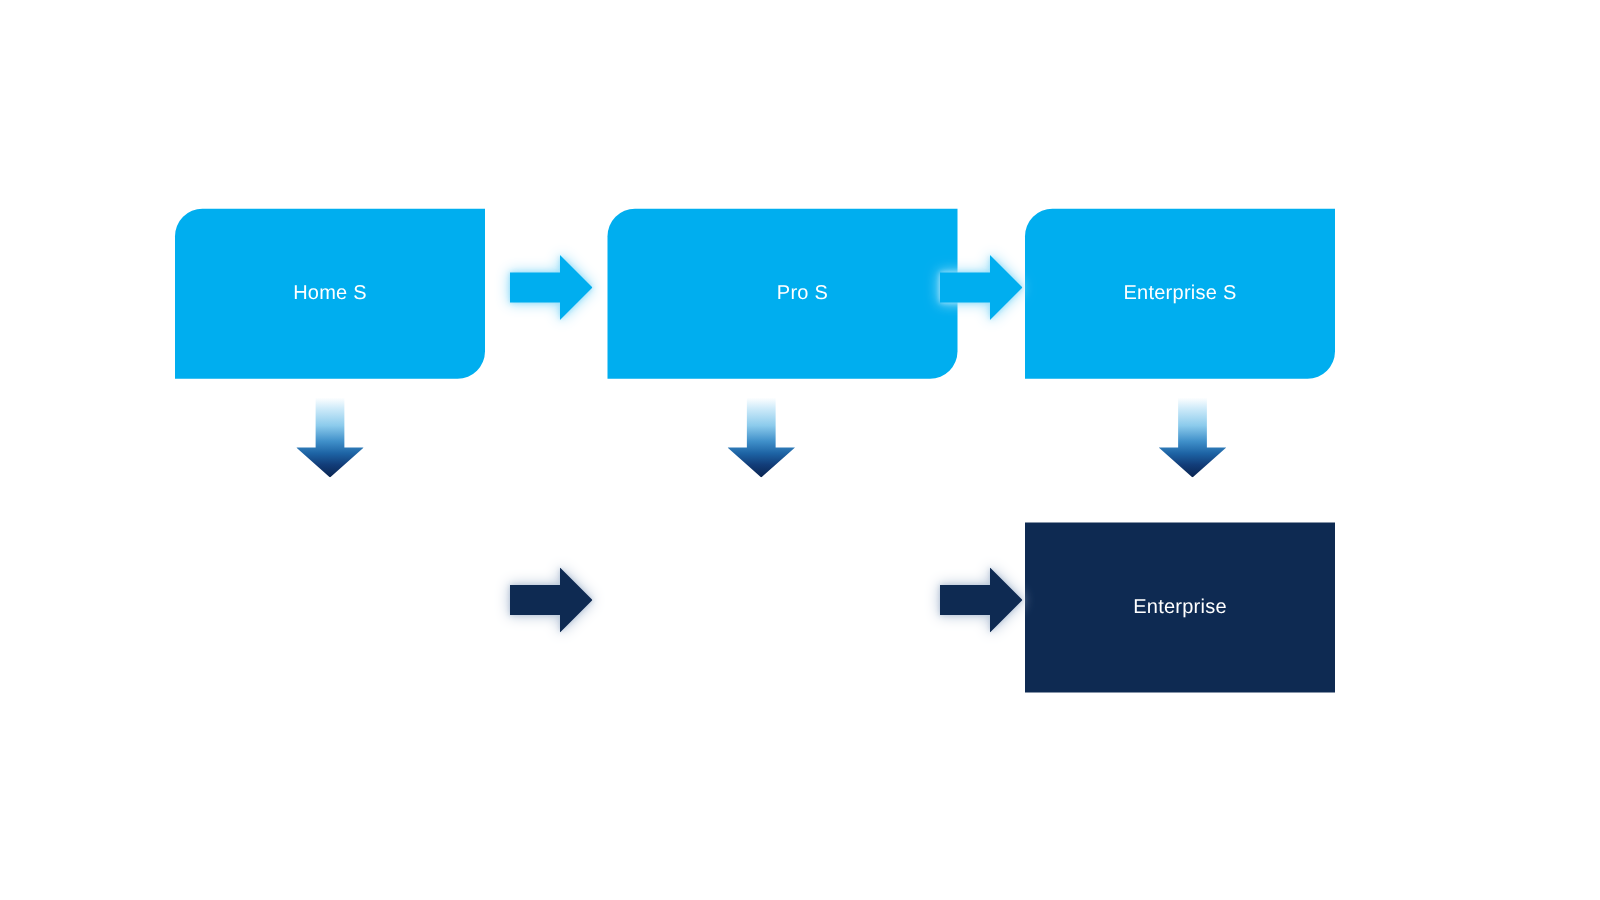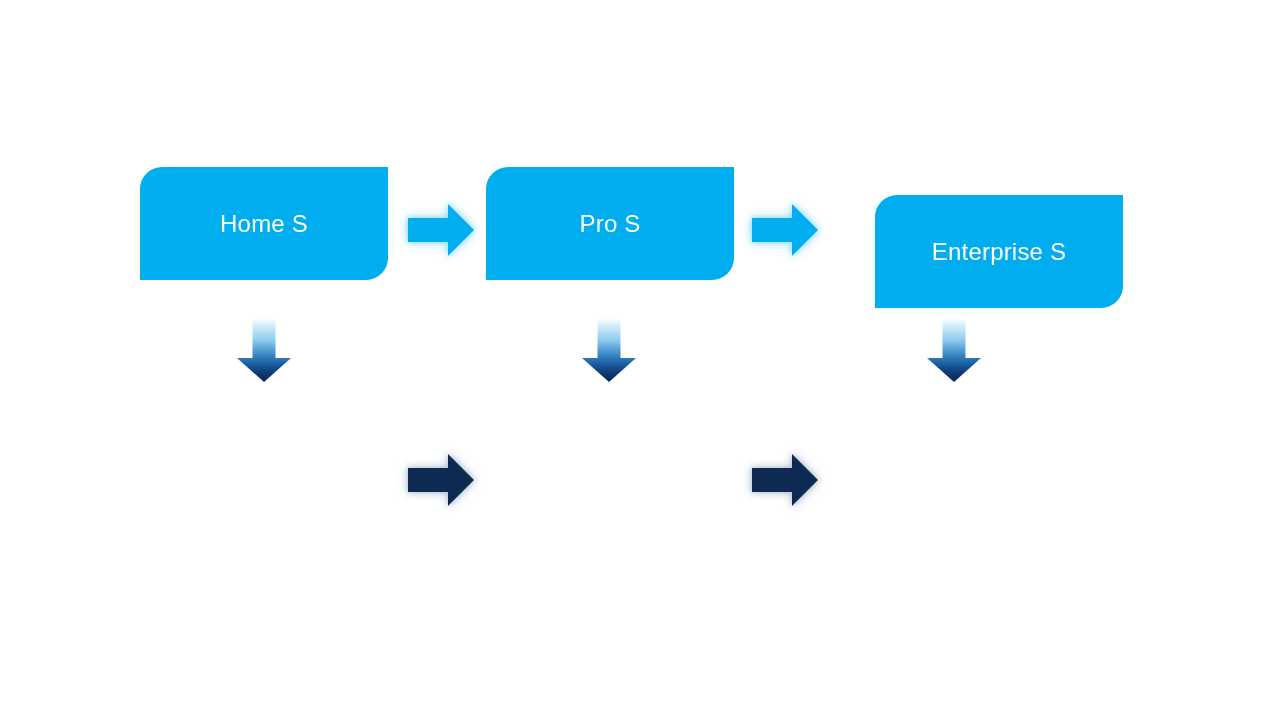--- a/index.html
+++ b/index.html
@@ -13,42 +13,42 @@
     height: 720px;
     background: var(--slide-bg, #ffffff);
     font-family: "Liberation Sans", sans-serif;
     overflow: hidden;
   }
 
   
   .node {
     position: absolute;
     width: 248px;
-    height: 113px;
+    height: 136px;
     display: flex;
     align-items: center;
     justify-content: center;
     color: var(--text-white, #ffffff);
-    font-size: 24px;
+    font-size: 16px;
     font-weight: 400;
     letter-spacing: 0.2px;
   }
   .node.top {
     top: 167px;
     background: var(--accent-blue, #00AEEF);
     border-radius: 22px 0 22px 0; 
   }
   .node.bottom {
     top: 418px;
     background: var(--accent-navy, #0E2A52);
     border-radius: 0;
   }
   .col-0 { left: 140px; }
-  .col-1 { left: 486px; }
-  .col-2 { left: 875px; margin-top: 28px; }
+  .col-1 { left: 486px; padding-left: 32px; }
+  .col-2 { left: 820px; }
 
   
   .arrow-right {
     position: absolute;
     width: 66px;
     height: 52px;
   }
   .arrow-right .shape {
     width: 100%;
     height: 100%;
@@ -104,20 +104,23 @@
     <div class="shape"></div>
   </div>
   <div class="arrow-right row-top gap-1 glow-cyan">
     <div class="shape"></div>
   </div>
 
   <div class="arrow-down down-0"></div>
   <div class="arrow-down down-1"></div>
   <div class="arrow-down down-2"></div>
 
+  <div class="node bottom col-2">
+    <span>Enterprise</span>
+  </div>
 
   <div class="arrow-right row-bottom gap-0 glow-steel">
     <div class="shape"></div>
   </div>
   <div class="arrow-right row-bottom gap-1 glow-steel">
     <div class="shape"></div>
   </div>
 
 </div>
 

